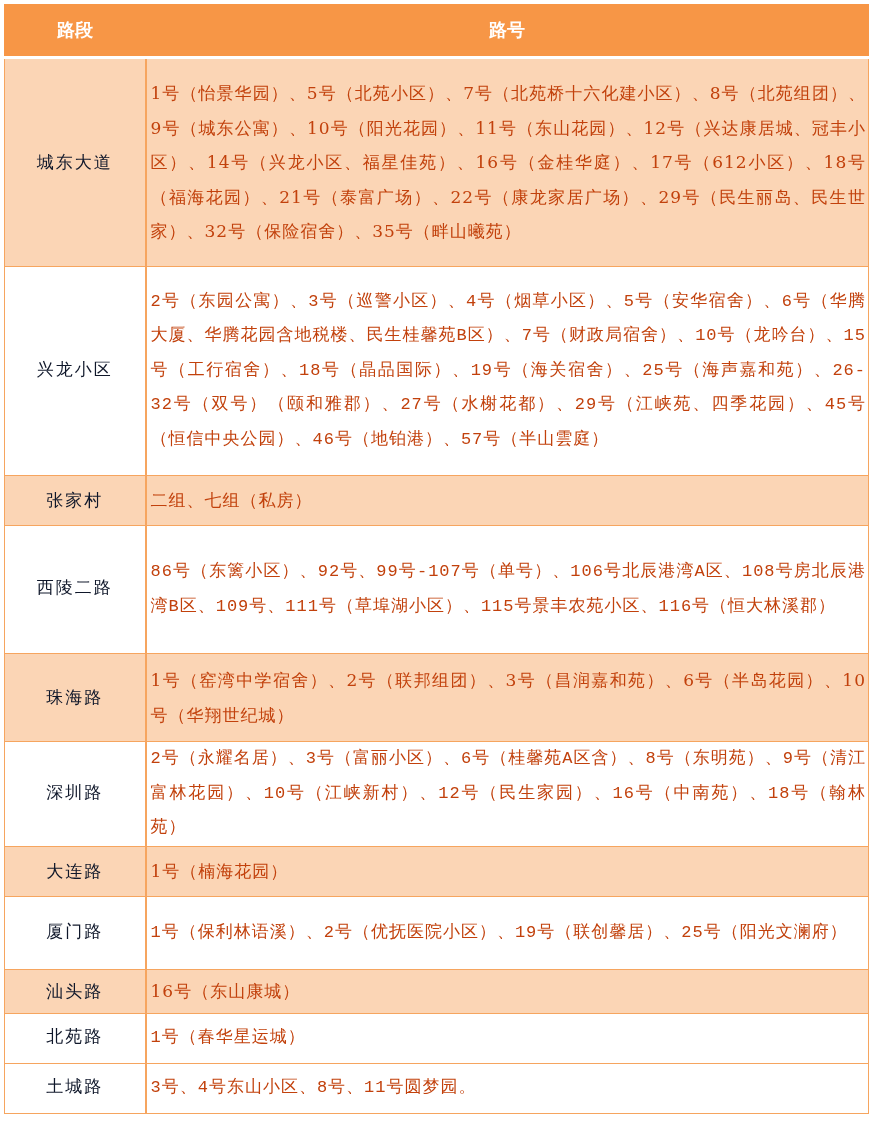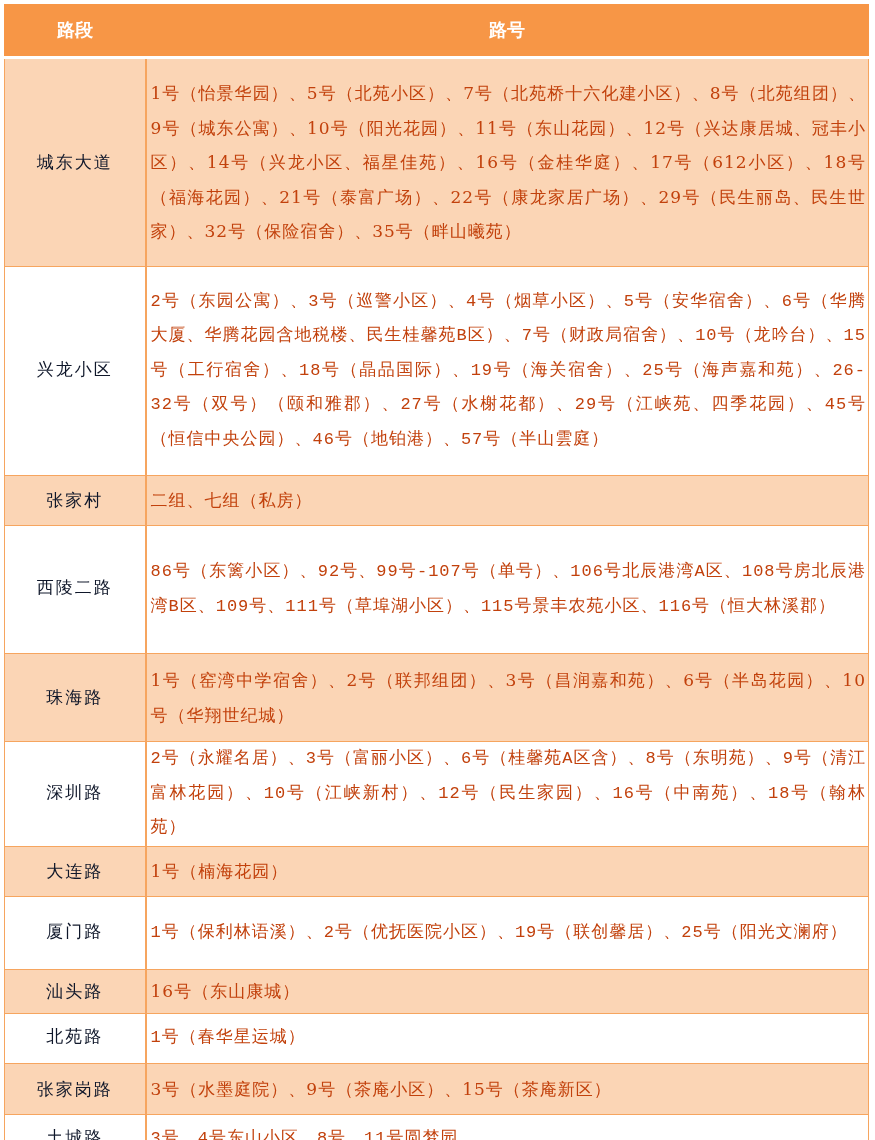--- a/index.html
+++ b/index.html
@@ -114,22 +114,18 @@
       <td class="nums">1号（保利林语溪）、2号（优抚医院小区）、19号（联创馨居）、25号（阳光文澜府）</td>
     </tr>
     <tr class="shaded" style="height:44px">
       <td class="road">汕头路</td>
       <td class="nums">16号（东山康城）</td>
     </tr>
     <tr class="plain" style="height:50px">
       <td class="road">北苑路</td>
       <td class="nums">1号（春华星运城）</td>
     </tr>
-    <tr class="shaded" style="height:51px">
-      <td class="road">张家岗路</td>
-      <td class="nums">3号（水墨庭院）、9号（茶庵小区）、15号（茶庵新区）</td>
-    </tr>
     <tr class="plain" style="height:50px">
       <td class="road">土城路</td>
       <td class="nums">3号、4号东山小区、8号、11号圆梦园。</td>
     </tr>
   </tbody>
 </table>
 
 </body></html>

